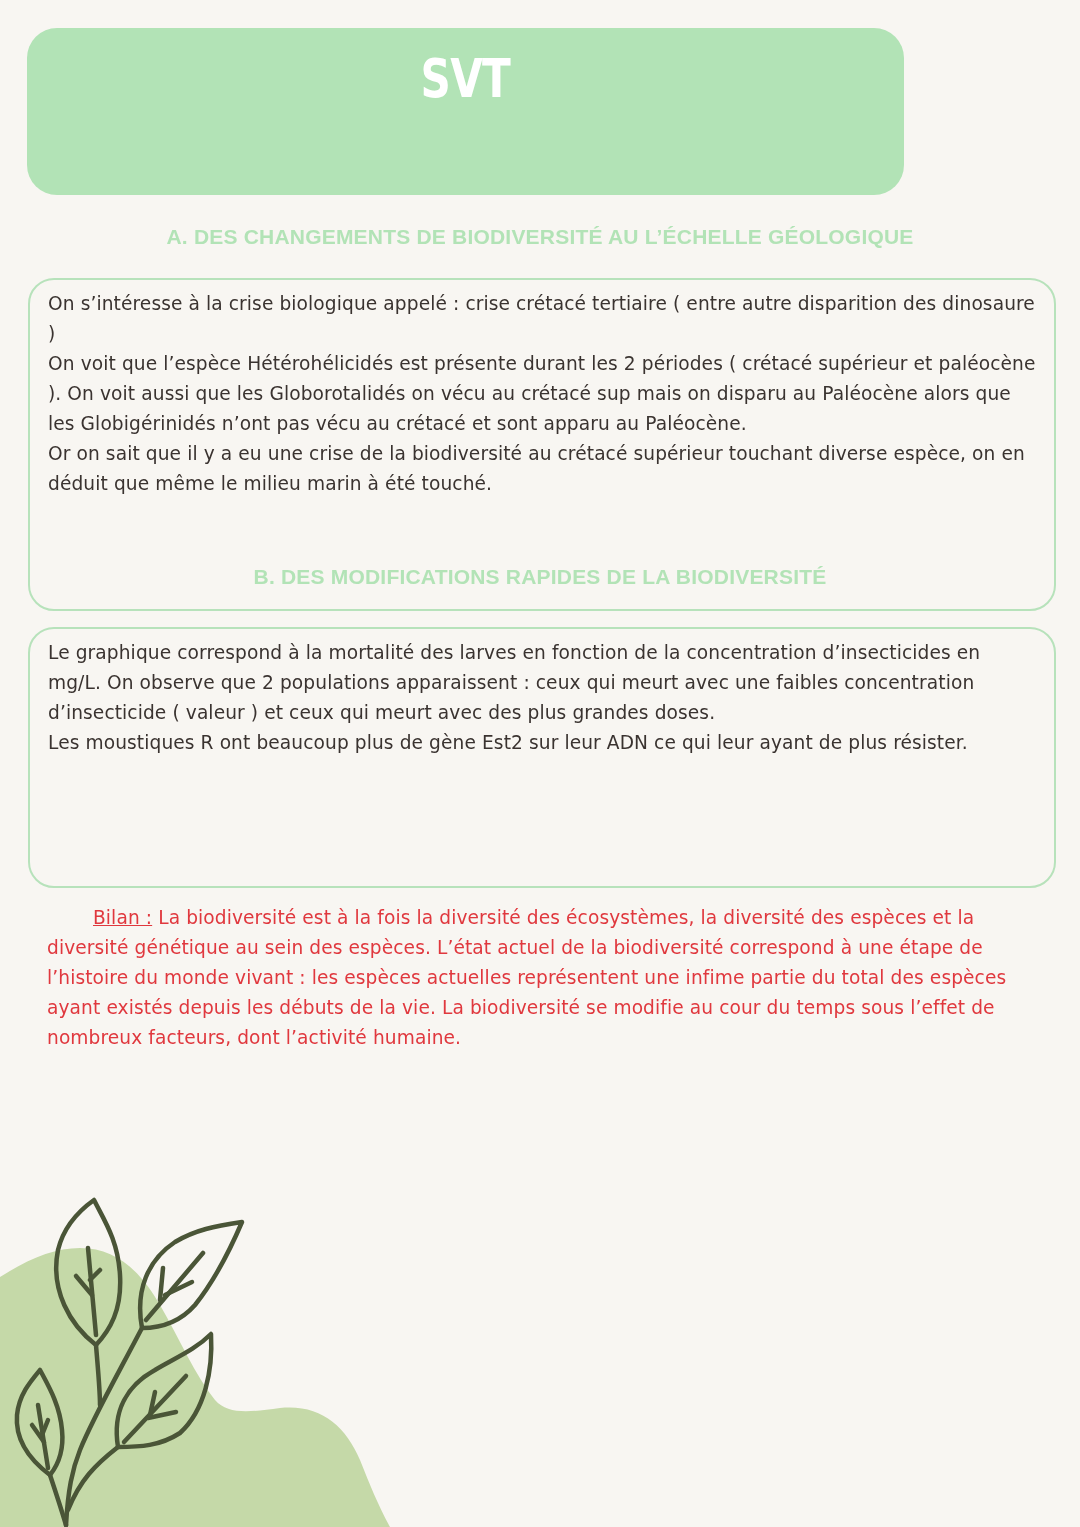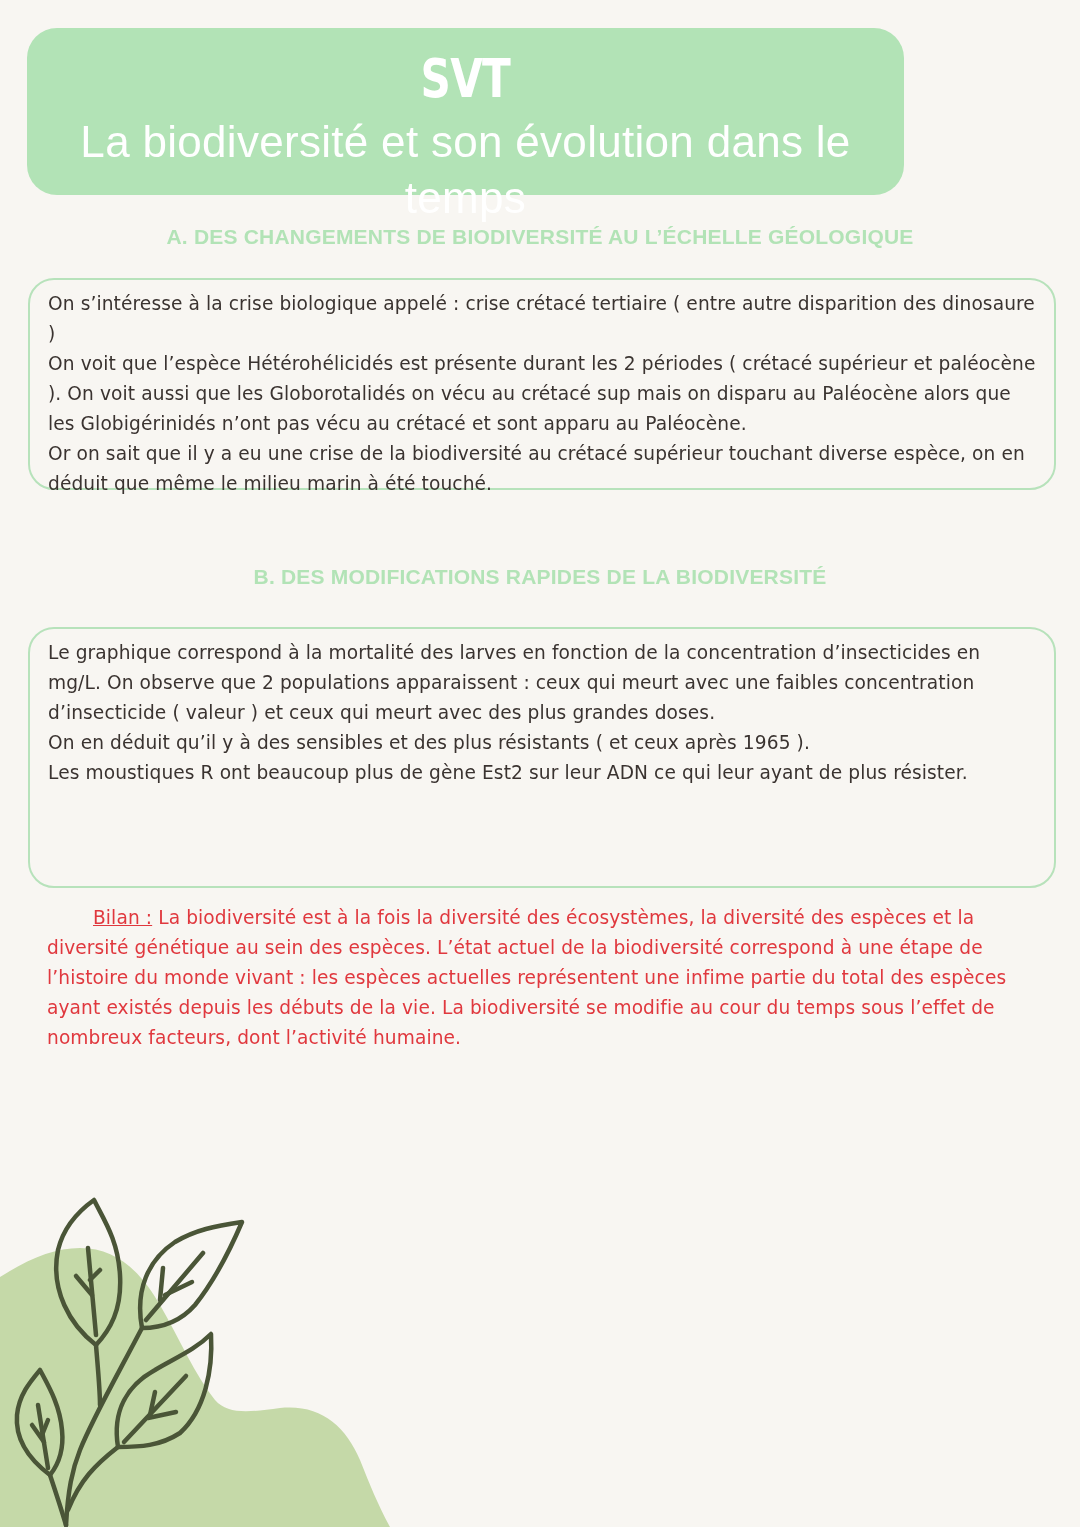--- a/index.html
+++ b/index.html
@@ -77,36 +77,34 @@
       position: absolute;
       left: 0; top: 1180px;
       width: 420px; height: 347px;
     }
   </style>
 </head>
 <body>
 
 <div class="header">
   <div><span class="subject">SVT</span></div>
-  <div class="title">La biodiversité et son évolution dans le temps</div>
 </div>
 
 <div class="section-heading" style="top:225px;">A. DES CHANGEMENTS DE BIODIVERSITÉ AU L’ÉCHELLE GÉOLOGIQUE</div>
 
-<div class="box" style="top:278px; height:212px;">
+<div class="box" style="top:278px; height:333px;">
   <p>On s’intéresse à la crise biologique appelé : crise crétacé tertiaire ( entre autre disparition des dinosaure )</p>
   <p>On voit que l’espèce Hétérohélicidés est présente durant les 2 périodes ( crétacé supérieur et paléocène ). On voit aussi que les Globorotalidés on vécu au crétacé sup mais on disparu au Paléocène alors que les Globigérinidés n’ont pas vécu au crétacé et sont apparu au Paléocène.</p>
   <p>Or on sait que il y a eu une crise de la biodiversité au crétacé supérieur touchant diverse espèce, on en déduit que même le milieu marin à été touché.</p>
 </div>
 
 <div class="section-heading" style="top:565px;">B. DES MODIFICATIONS RAPIDES DE LA BIODIVERSITÉ</div>
 
 <div class="box" style="top:618px; height:261px;margin-top:9px;">
   <p>Le graphique correspond à la mortalité des larves en fonction de la concentration d’insecticides en mg/L. On observe que 2 populations apparaissent : ceux qui meurt avec une faibles concentration d’insecticide ( valeur ) et ceux qui meurt avec des plus grandes doses.</p>
-  <p>On en déduit qu’il y à des sensibles et des plus résistants ( et ceux après 1965 ).</p>
   <p>Les moustiques R ont beaucoup plus de gène Est2 sur leur ADN ce qui leur ayant de plus résister.</p>
 </div>
 
 <div class="bilan">
   <p><span class="label">Bilan :</span><span> La biodiversité est à la fois la diversité des écosystèmes, la diversité des espèces et la diversité génétique au sein des espèces. L’état actuel de la biodiversité correspond à une étape de l’histoire du monde vivant : les espèces actuelles représentent une infime partie du total des espèces ayant existés depuis les débuts de la vie. La biodiversité se modifie au cour du temps sous l’effet de nombreux facteurs, dont l’activité humaine.</span></p>
 </div>
 
 <div class="deco">
   <svg width="420" height="347" viewBox="0 0 420 347" xmlns="http://www.w3.org/2000/svg">
     <path d="M0,97 C30,78 55,68 80,68 C115,68 140,90 160,125 C180,160 195,195 215,220 C228,235 250,232 280,228 C320,224 345,245 360,280 C370,305 378,325 390,347 L0,347 Z" fill="#c5d9a8"></path>

